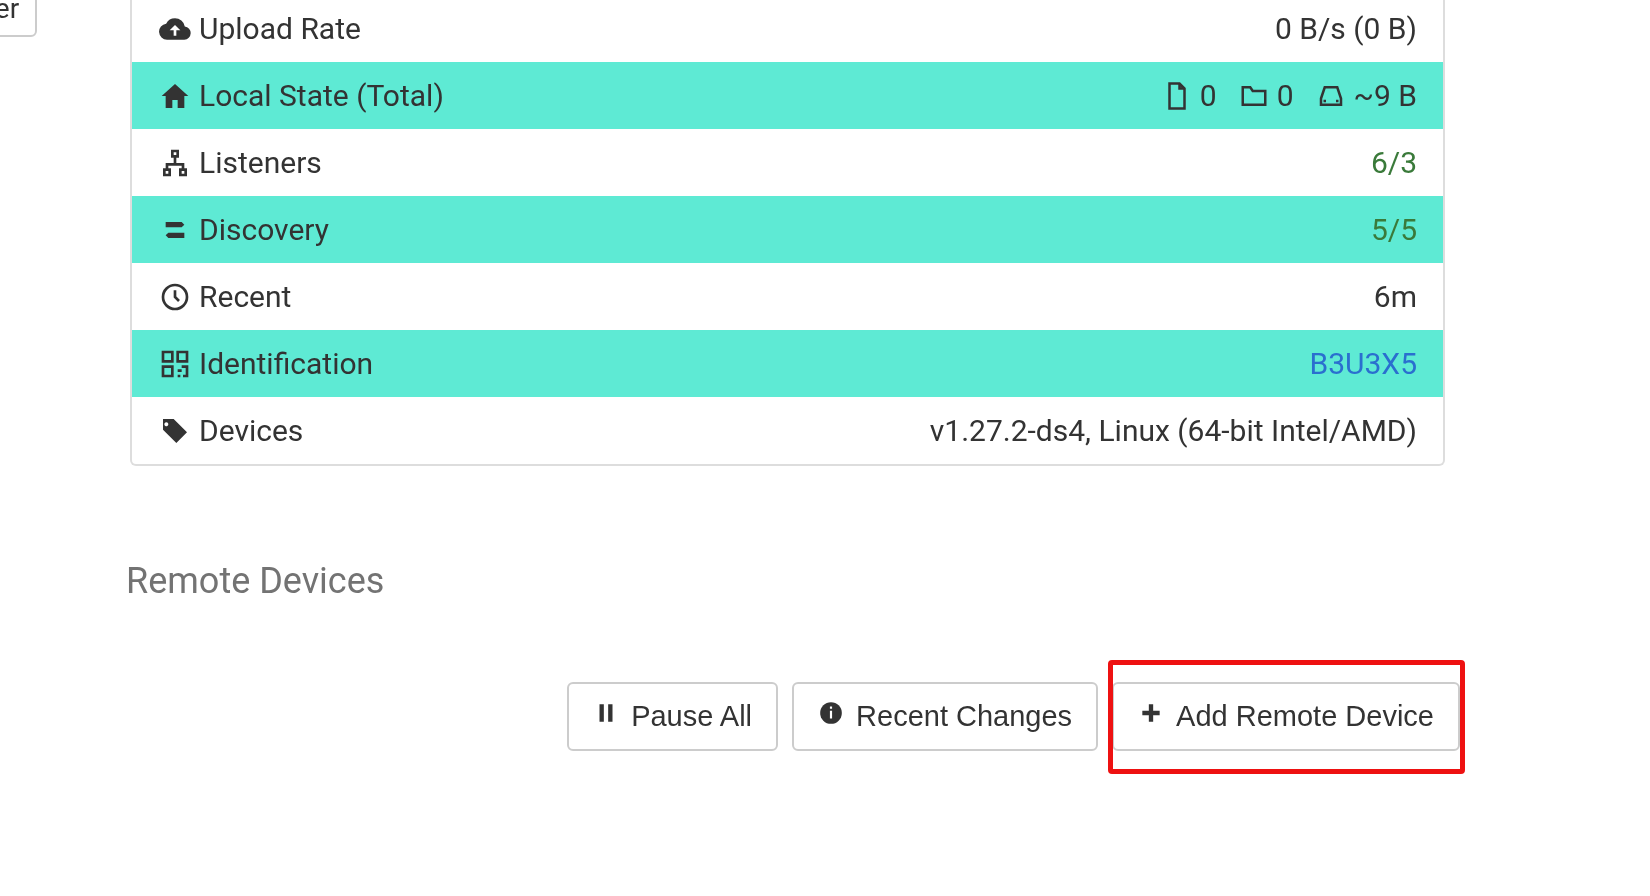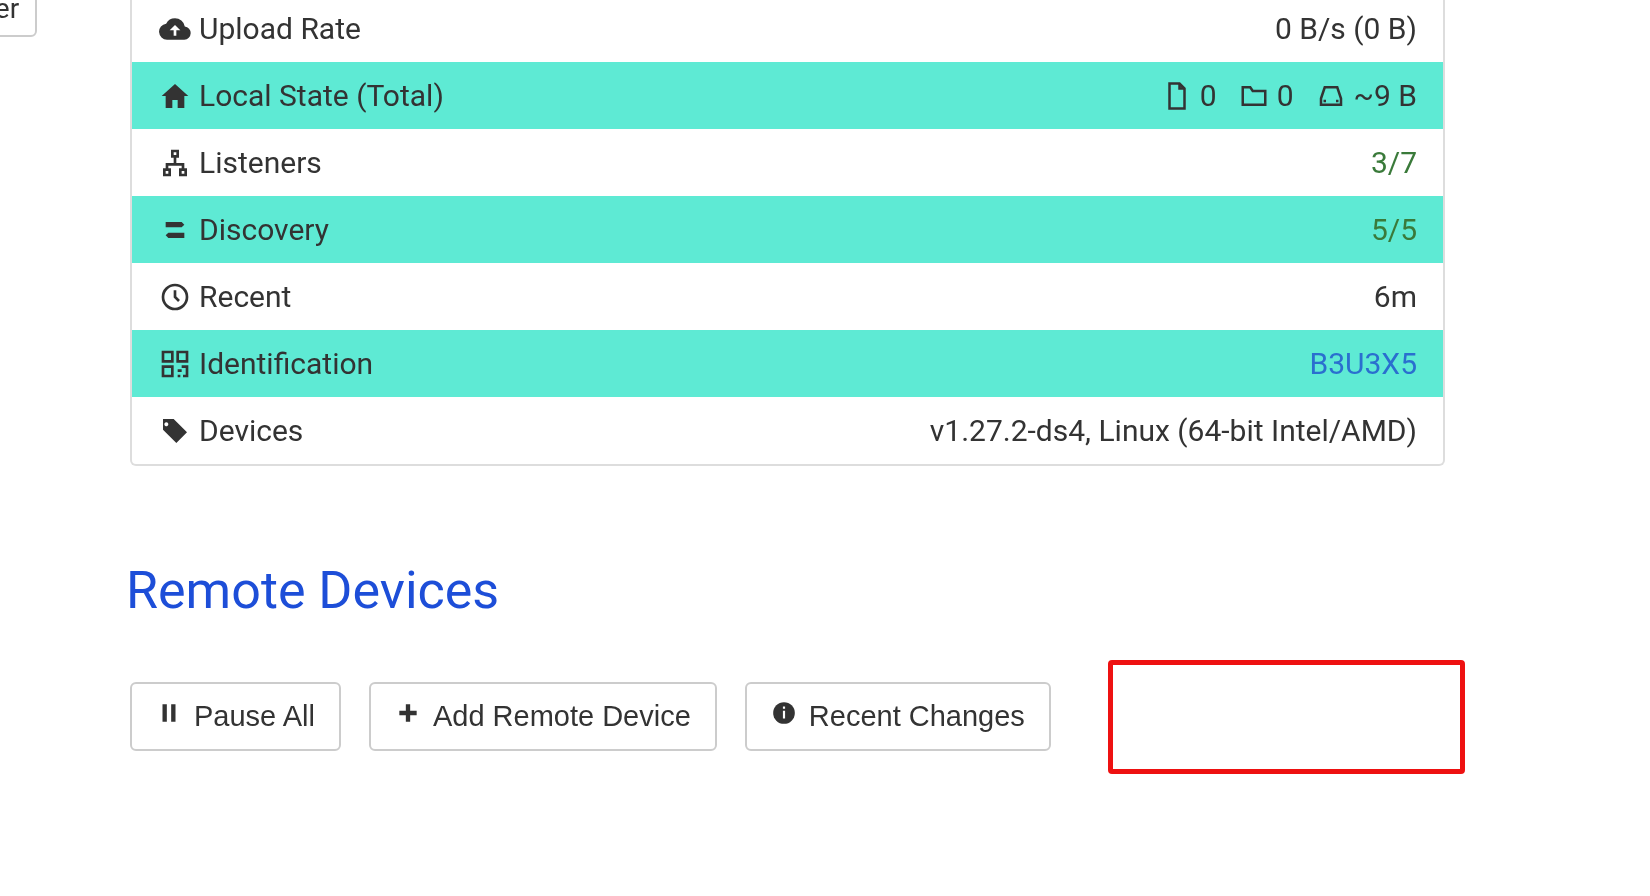--- a/index.html
+++ b/index.html
@@ -69,32 +69,32 @@
   }
   .icon-wrap svg { width: 32px; height: 32px; fill: currentColor; }
   .mini-icon { width: 30px; height: 30px; display:flex; align-items:center; justify-content:center; }
   .mini-icon svg { width: 30px; height: 30px; fill: #333; }
   .val-group { display:flex; align-items:center; gap:8px; }
 
   .section-title {
     position: absolute;
     left: 126px;
     top: 560px;
-    font-size: 52px;
+    font-size: 36px;
     font-weight: 400;
-    color: #1d4ed8;
+    color: #737373;
   }
   .button-row {
     position: absolute;
     left: 130px;
     right: 190px;
     top: 682px;
     display: flex;
-    justify-content: flex-start;
-    gap: 28px;
+    justify-content: flex-end;
+    gap: 14px;
     align-items: center;
   }
   .btn {
     border: 2px solid #ccc;
     border-radius: 6px;
     background: #fff;
     padding: 16px 24px;
     font-size: 29px;
     color: #333;
     display: flex;
@@ -175,21 +175,21 @@
     <div class="row">
       <div class="row-left">
         <span class="icon-wrap">
           <svg viewBox="0 0 24 24">
               <path d="M10 3h4v4h-4zM4 17h4v4H4zm12 0h4v4h-4zM12 7v6M6 17v-4h12v4" fill="none" stroke="#333" stroke-width="2"></path>
             </svg>
         </span>
         <span>Listeners</span>
       </div>
       <div class="row-right">
-        <span class="green">3/7</span>
+        <span class="green">6/3</span>
       </div>
     </div>
 
     <div class="row alt">
       <div class="row-left">
         <span class="icon-wrap">
           <svg viewBox="0 0 24 24">
               <path d="M12 2v20M5 6h12l2 2-2 2H5zM19 14H7l-2 2 2 2h12z"></path>
             </svg>
         </span>
@@ -252,31 +252,31 @@
       <span>
         <svg viewBox="0 0 24 24">
             <path d="M6 4h4v16H6zm8 0h4v16h-4z"></path>
           </svg>
       </span>
       <span>Pause All</span>
     </button>
     <button class="btn">
       <span>
         <svg viewBox="0 0 24 24">
-            <path d="M10 4h4v6h6v4h-6v6h-4v-6H4v-4h6z"></path>
-          </svg>
-      </span>
-      <span>Add Remote Device</span>
-    </button>
-    <button class="btn">
-      <span>
-        <svg viewBox="0 0 24 24">
             <circle cx="12" cy="12" r="10"></circle>
             <path d="M11 10h2v7h-2zm0-4h2v2h-2z" fill="#fff"></path>
           </svg>
       </span>
       <span>Recent Changes</span>
     </button>
+    <button class="btn">
+      <span>
+        <svg viewBox="0 0 24 24">
+            <path d="M10 4h4v6h6v4h-6v6h-4v-6H4v-4h6z"></path>
+          </svg>
+      </span>
+      <span>Add Remote Device</span>
+    </button>
   </div>
 
   <div class="highlight-box" style="left:1108px; top:660px; width:357px; height:114px;"></div>
 
 </div>
 
 </body></html>

